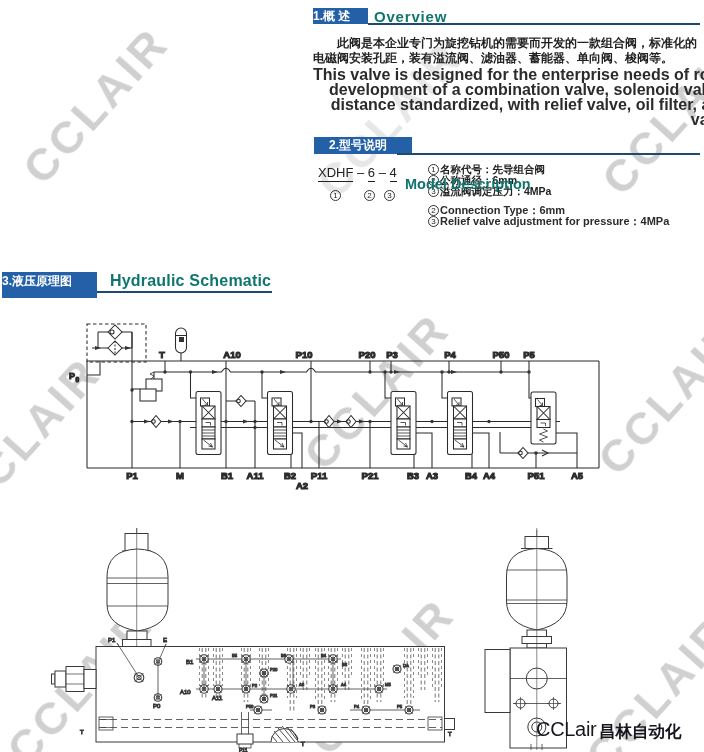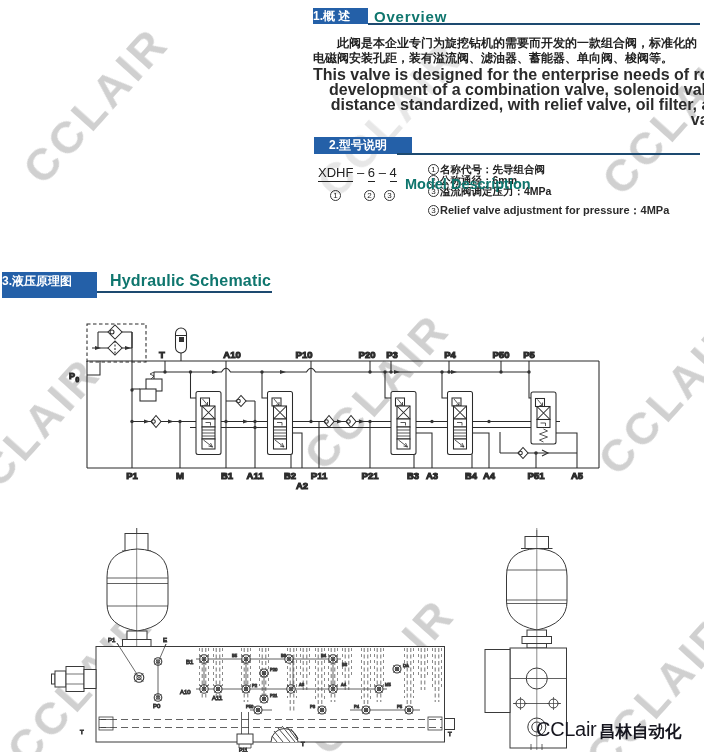--- a/index.html
+++ b/index.html
@@ -58,20 +58,21 @@
 <div style="position:absolute;left:364px;top:185px;z-index:2;"><span class="num">2</span></div>
 <div style="position:absolute;left:384px;top:185px;z-index:2;"><span class="num">3</span></div>
 
 <div class="cn" style="position:absolute;left:428px;top:163.5px;font-size:10.5px;font-weight:bold;line-height:11px;z-index:2;white-space:nowrap;">
 <div><span class="num">1</span>名称代号：先导组合阀</div>
 <div><span class="num">2</span>公称通径：6mm</div>
 <div><span class="num">3</span>溢流阀调定压力：4MPa</div>
 </div>
 
 <div style="position:absolute;left:428px;top:205px;font-size:11px;font-weight:bold;line-height:11px;color:#2b2b2b;z-index:2;white-space:nowrap;">
+<div><span class="num">2</span>Connection Type：6mm</div>
 <div><span class="num">3</span>Relief valve adjustment for pressure：4MPa</div>
 </div>
 
 <div class="hbox" style="left:2px;top:272px;width:95px;height:26px;line-height:18px;">3.液压原理图</div>
 
 <div class="htit" style="left:110px;top:272px;font-size:16px;letter-spacing:0.2px;">Hydraulic Schematic</div>
 
 <div class="hline" style="left:97px;top:291px;width:175px;height:2px;"></div>
 
 <svg style="left:60px;top:300px;" width="560" height="200" viewBox="60 300 560 200" fill="none" stroke="#2b2b2b" stroke-width="1.05">

